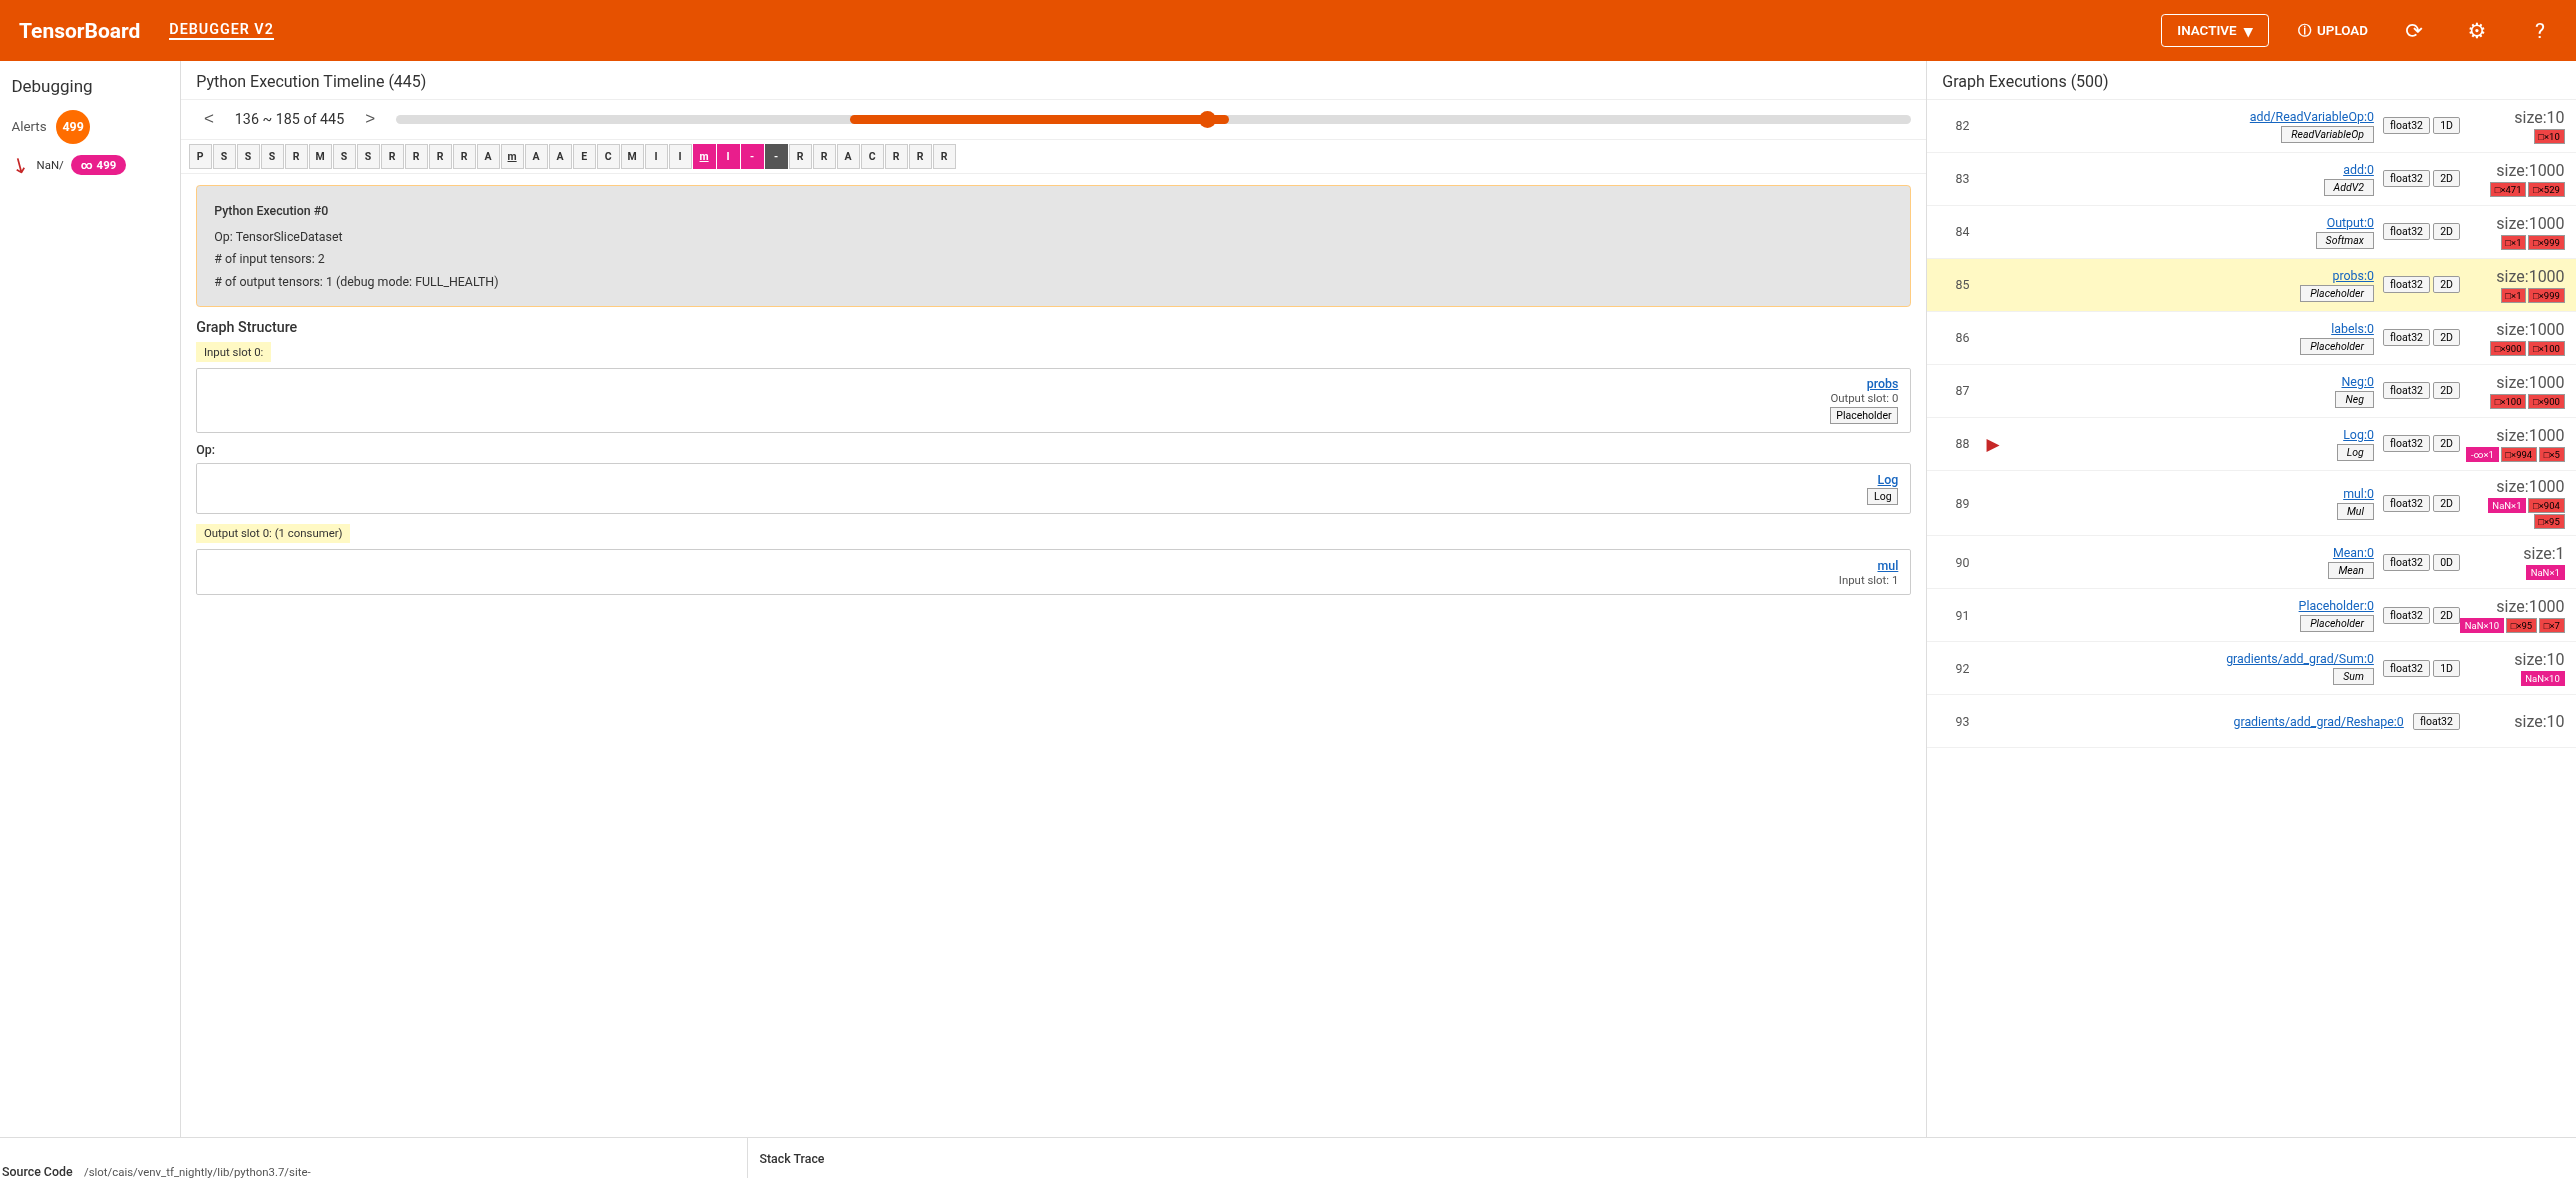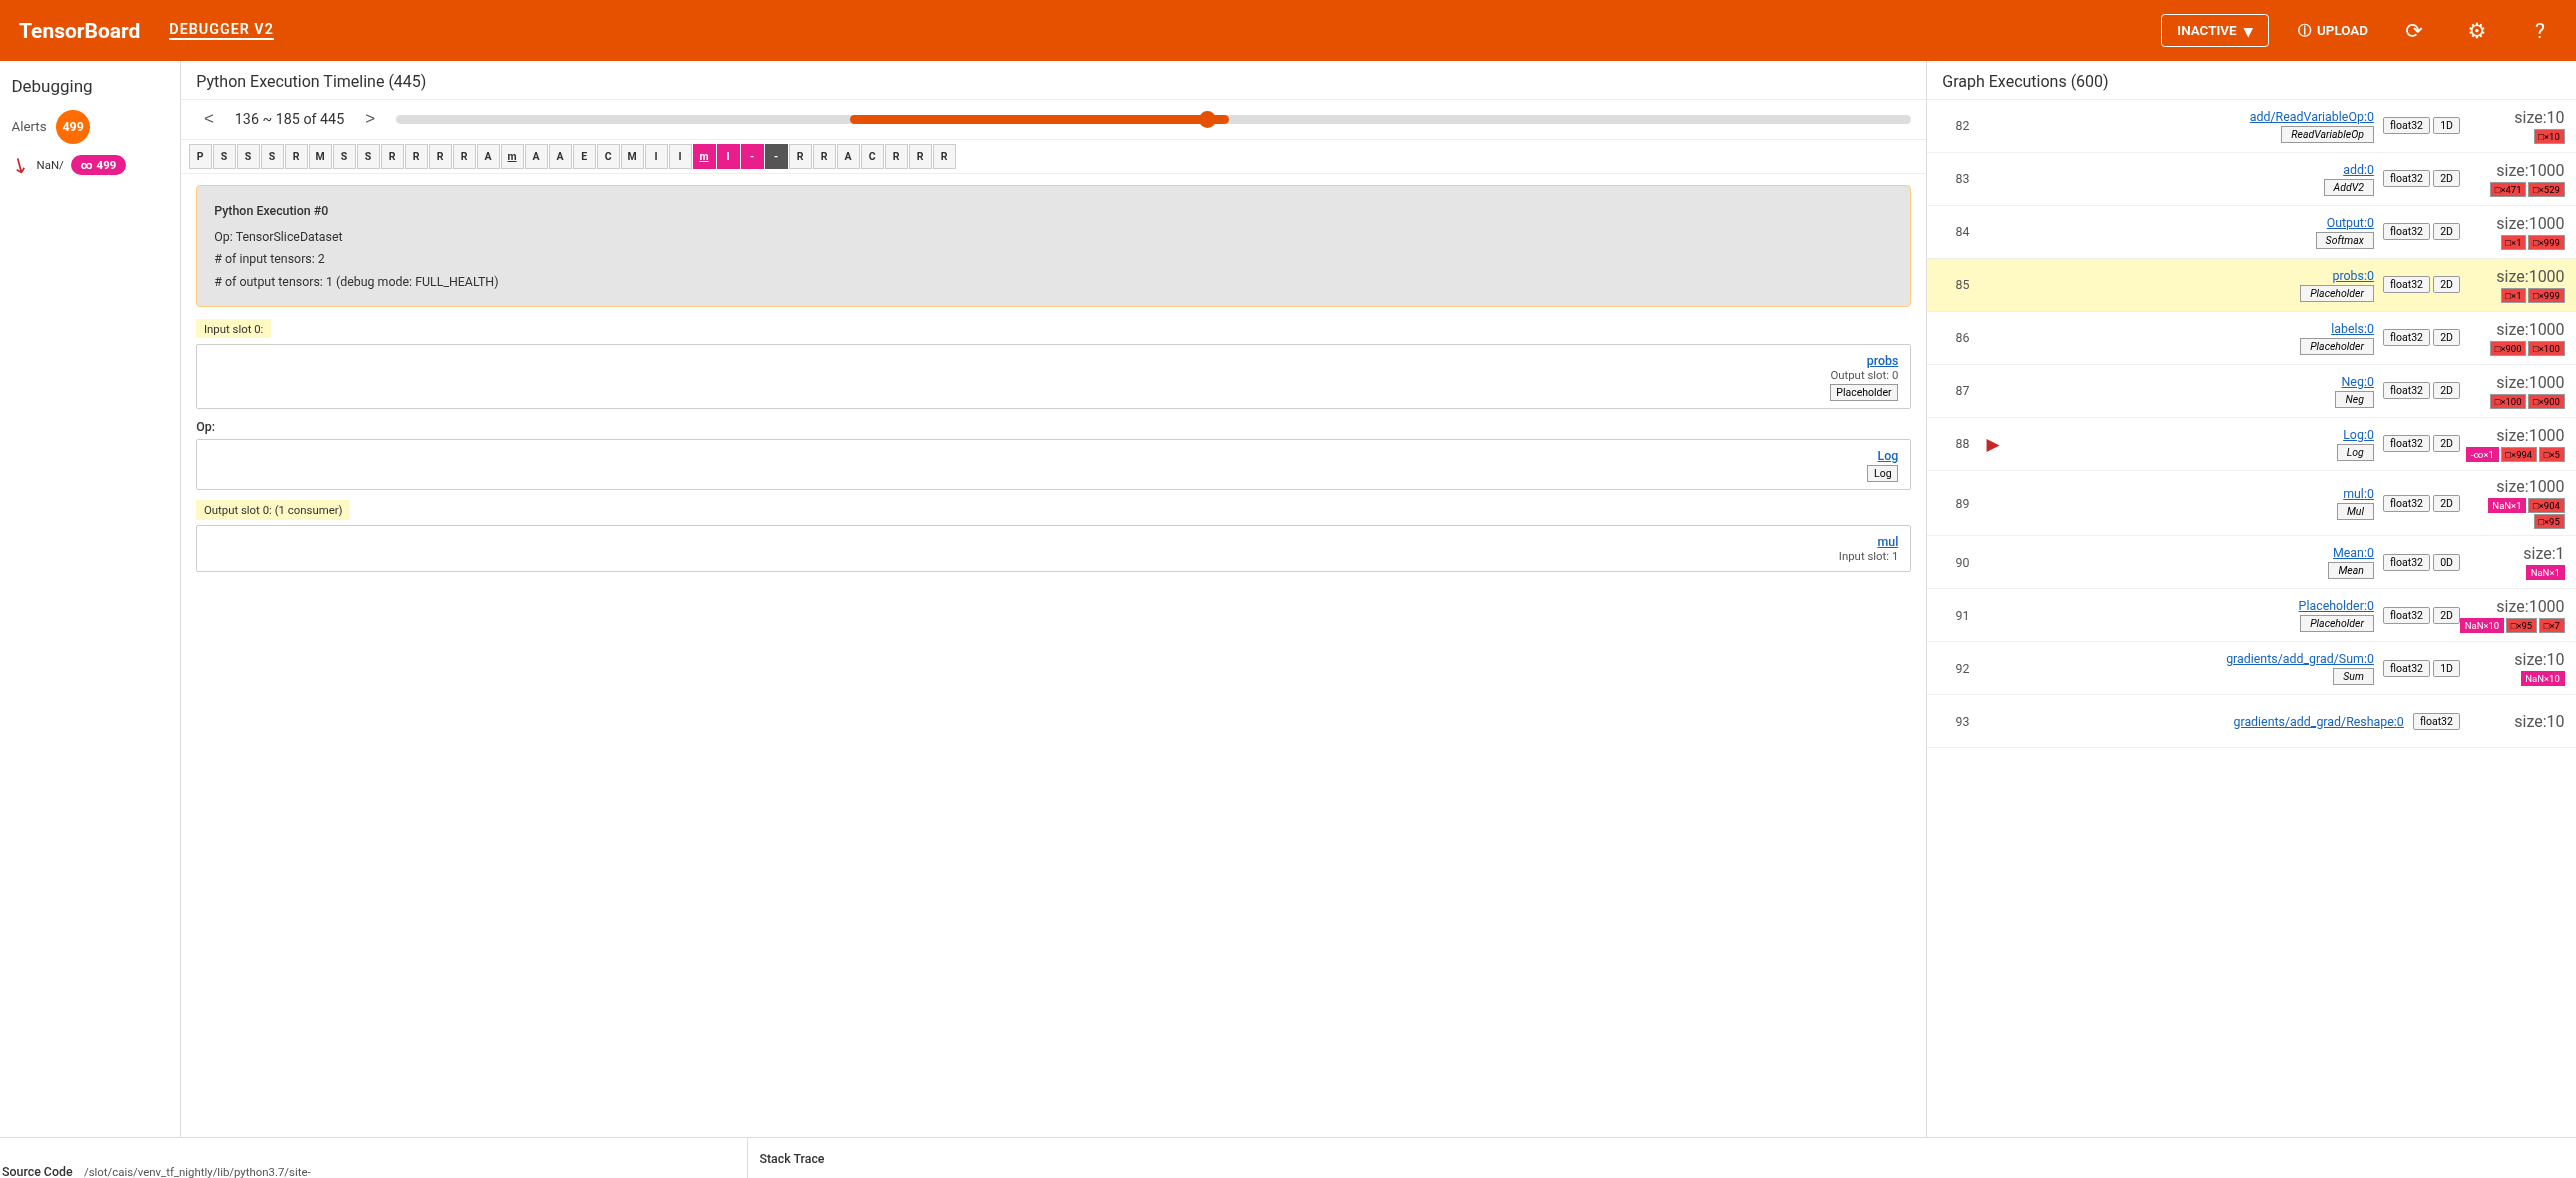--- a/index.html
+++ b/index.html
@@ -552,41 +552,42 @@
       <div>
         <span># of output tensors:</span>
         <span>  </span>
         <span>1</span>
         <span>  </span>
         <span>(debug mode: FULL_HEALTH)</span>
       </div>
     </div>
 
     <div class="graph-structure">
+      <div class="graph-structure-title">Graph Structure</div>
       <div class="slot-label">Input slot 0:</div>
       <div class="graph-card clearfix">
         <div class="graph-card-name">probs</div>
         <div class="graph-card-slot">Output slot: 0</div>
         <span class="graph-card-tag">Placeholder</span>
       </div>
       <div class="section-label">Op:</div>
       <div class="graph-card clearfix">
         <div class="graph-card-name">Log</div>
         <span class="graph-card-tag">Log</span>
       </div>
       <div class="slot-label">Output slot 0: (1 consumer)</div>
       <div class="graph-card clearfix">
         <div class="graph-card-name">mul</div>
         <div class="graph-card-slot">Input slot: 1</div>
       </div>
     </div>
   </div>
 
   <div class="right-panel">
-    <div class="right-panel-header">Graph Executions (600)</div>
+    <div class="right-panel-header">Graph Executions (500)</div>
     <div class="exec-table" id="exec-table">
         <div class="exec-row">
           <div class="exec-num">82</div>
           <div class="exec-arrow-indicator"></div>
           <div class="exec-name-col">
             <span class="exec-op-name">add/ReadVariableOp:0</span>
             <span class="exec-op-type">ReadVariableOp</span>
           </div>
           <div class="exec-tags">
             <span class="tag-box">float32</span>

